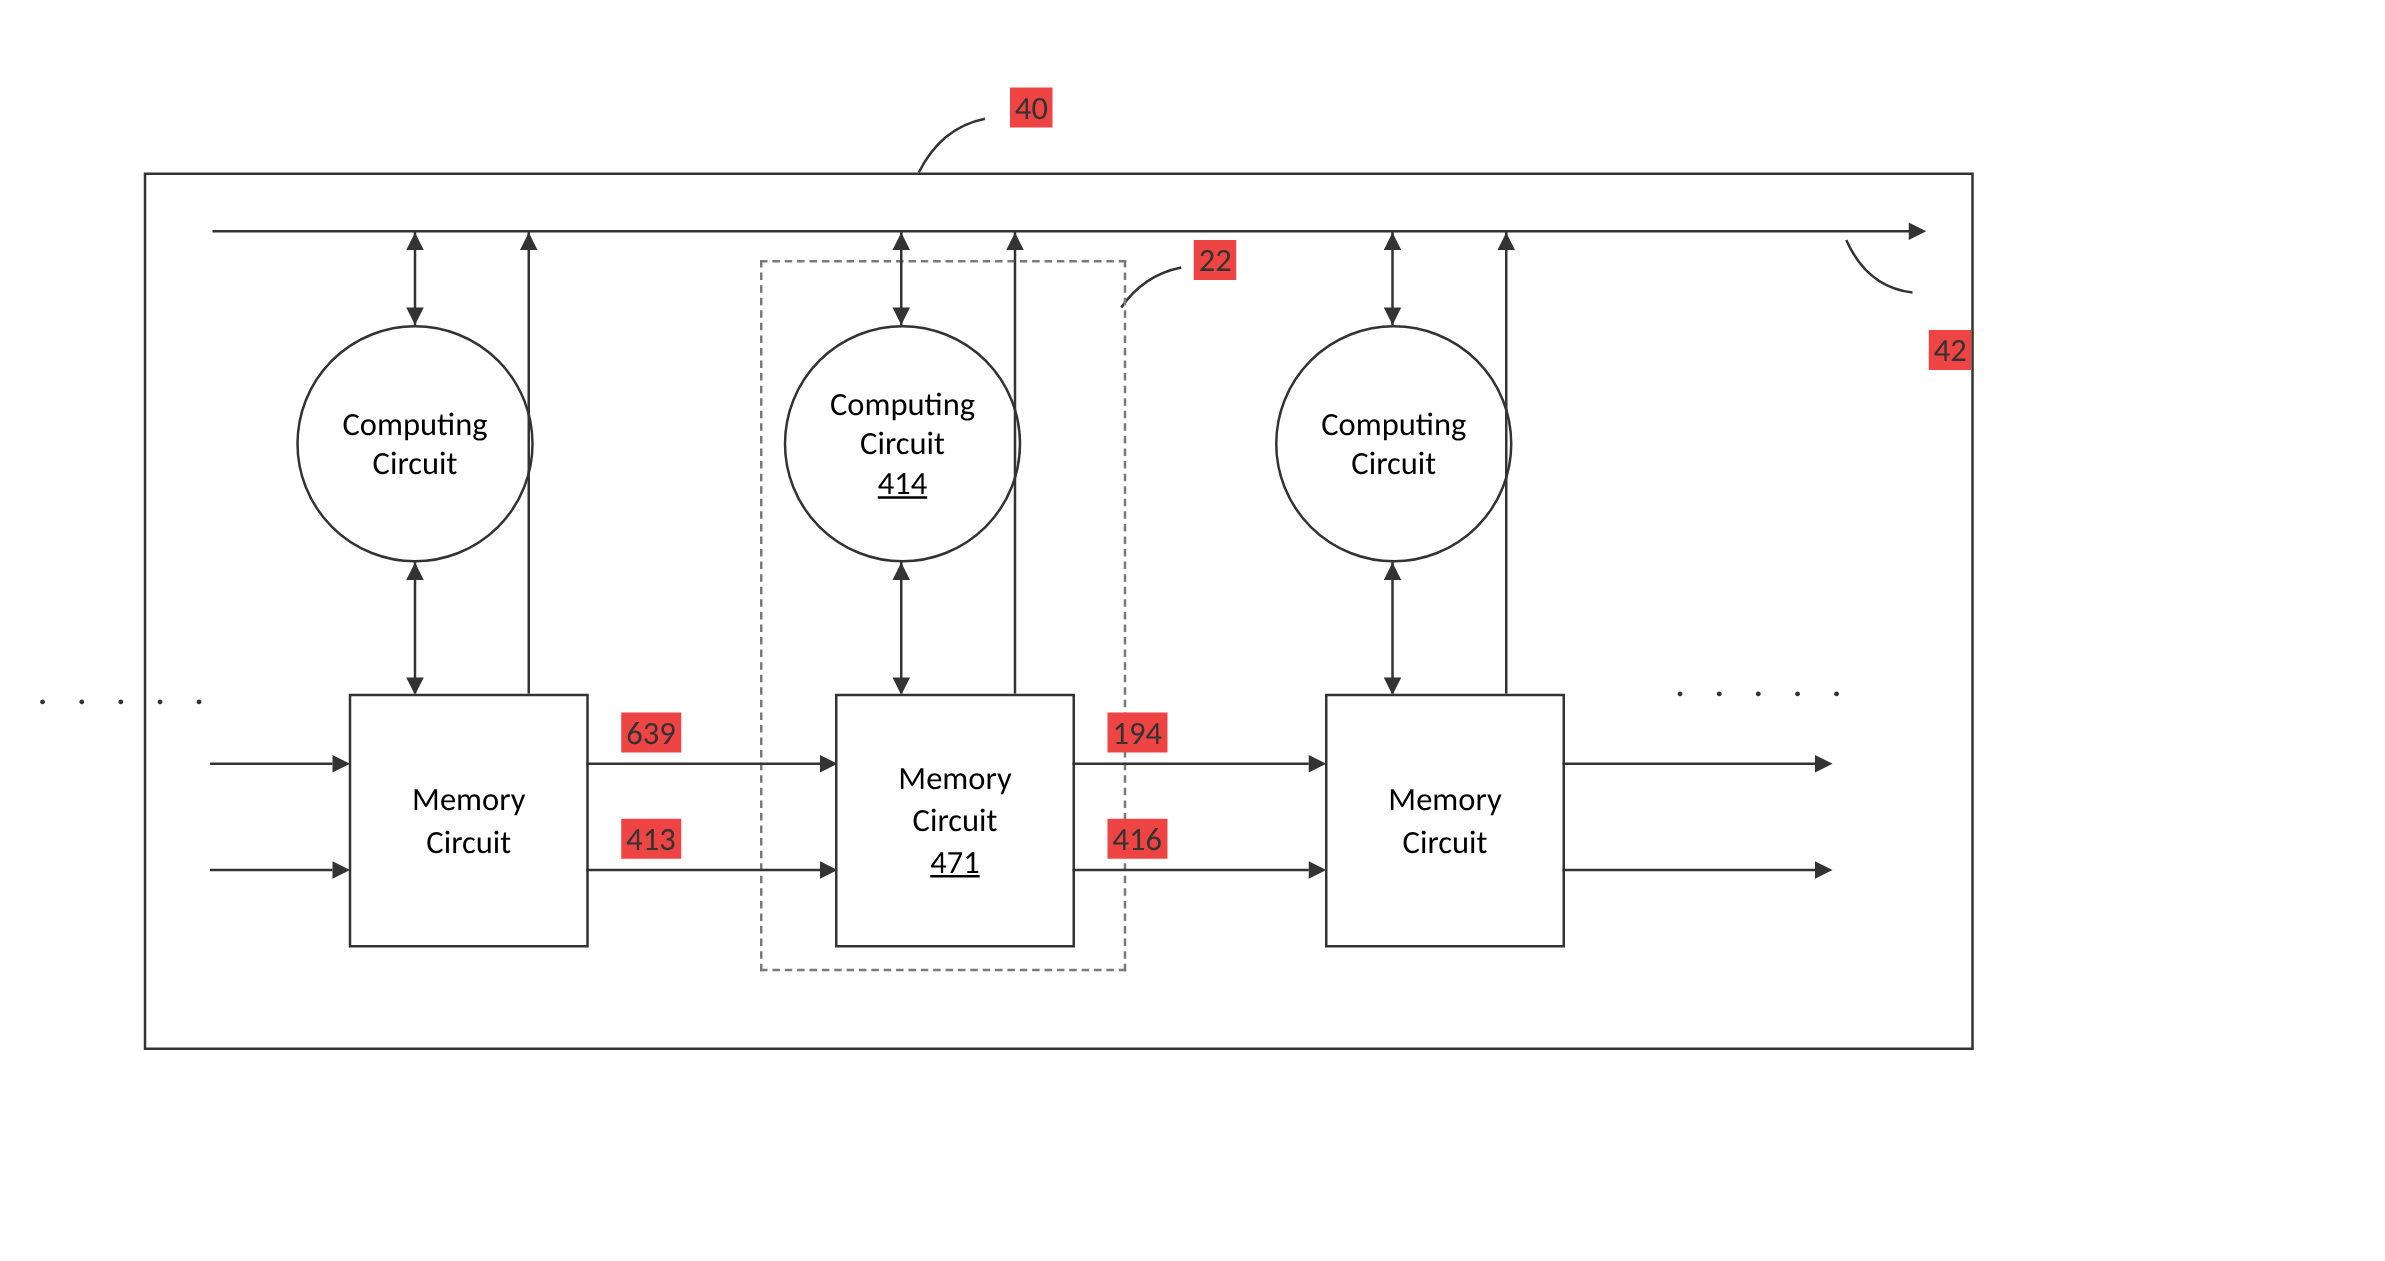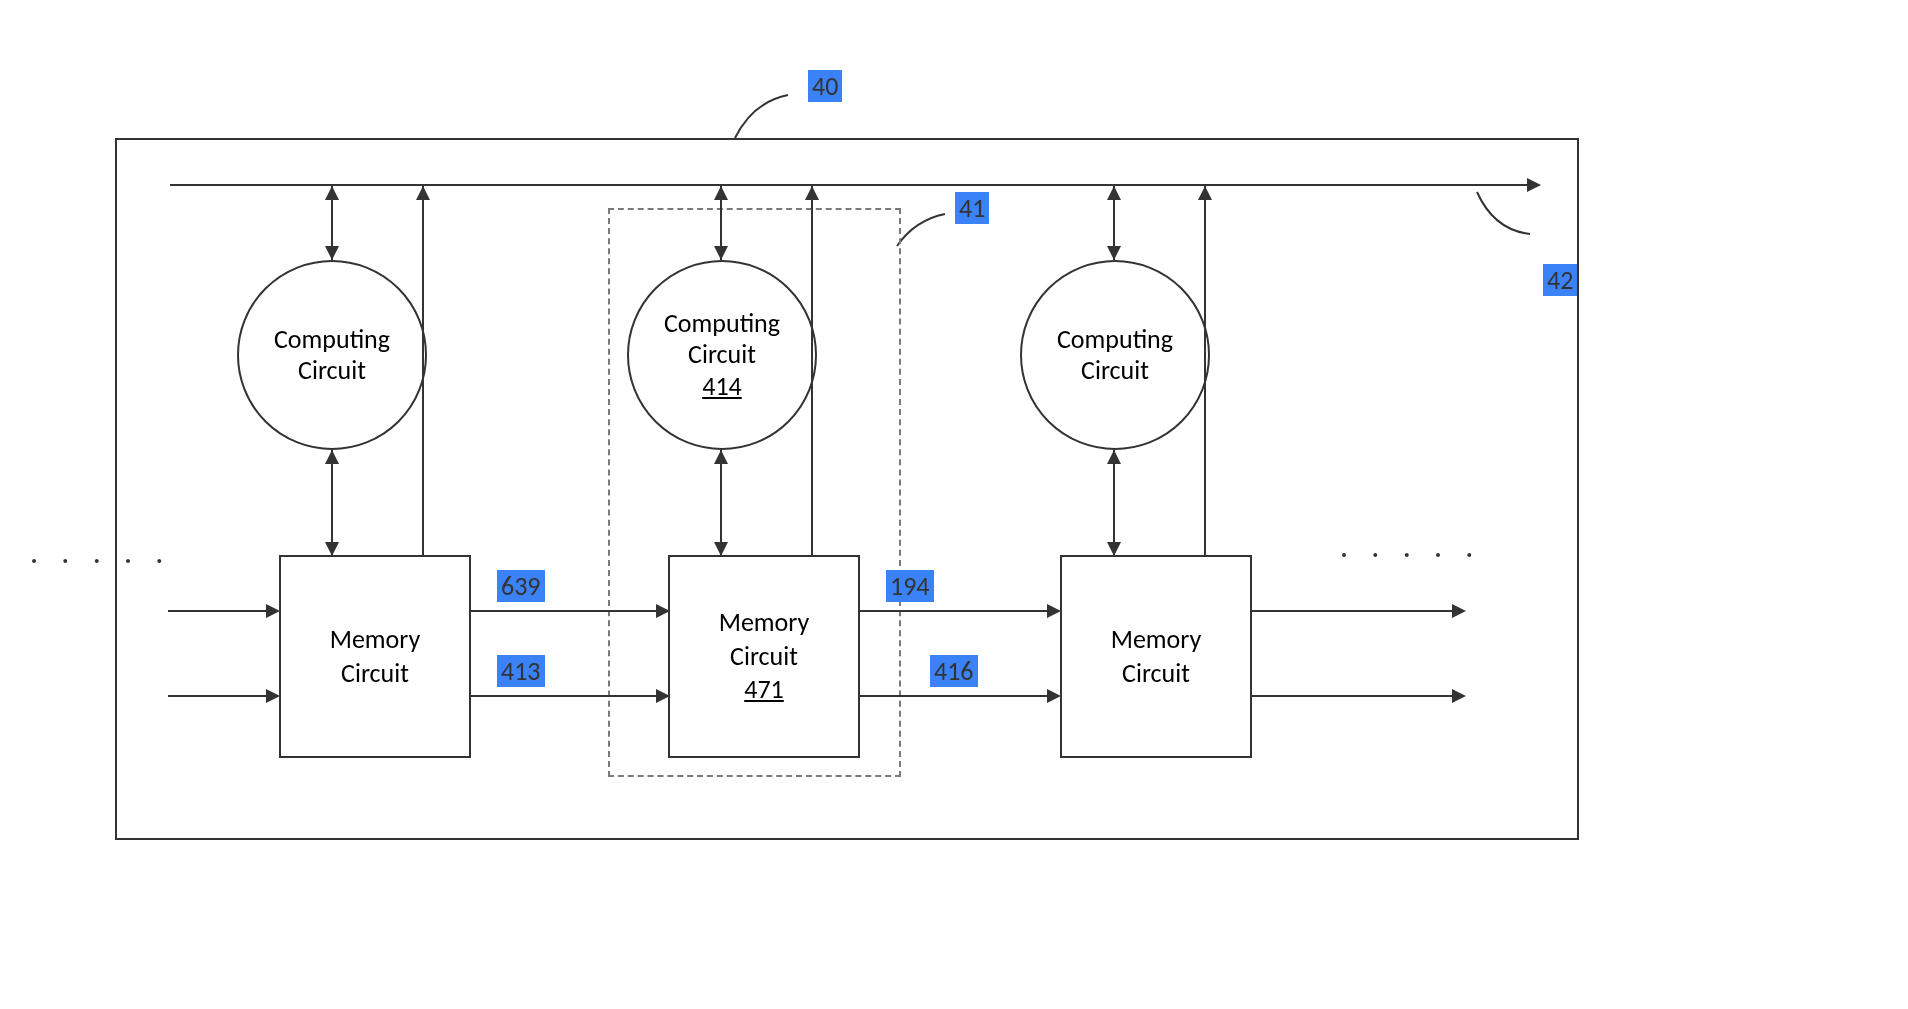--- a/index.html
+++ b/index.html
@@ -58,21 +58,21 @@
       text-align: center;
       background: white;
       font-size: 26px;
       line-height: 1.3;
     }
     .rect .num { text-decoration: underline; }
     .label {
       position: absolute;
       font-size: 26px;
       color: #333;
-      background: #3b82f6;
+      background: #ef4444;
       padding: 0 4px;
     }
     .dots {
       position: absolute;
       font-size: 32px;
       letter-spacing: 8px;
       color: #333;
     }
     .arrow-head-right {
       position: absolute;
@@ -127,21 +127,21 @@
   <div class="arrow-head-right" style="left:1527px; top:178px;"></div>
 
   <svg class="curve-svg" style="left:1472px; top:190px;" width="70" height="48">
     <path d="M5,2 Q22,40 58,44" stroke="#333" stroke-width="2" fill="none"></path>
   </svg>
   <div class="label" style="left:1543px; top:216px;margin-top:48px;">42</div>
 
   <svg class="curve-svg" style="left:895px; top:210px;" width="56" height="40">
     <path d="M2,36 Q20,10 50,4" stroke="#333" stroke-width="2" fill="none"></path>
   </svg>
-  <div class="label" style="left:955px; top:192px;">41</div>
+  <div class="label" style="left:955px; top:192px;">22</div>
 
   <div class="dashed-box"></div>
 
   <div class="vline" style="left:331px; top:184px; height:76px;"></div>
   <div class="arrow-head-up" style="left:325px; top:186px;"></div>
   <div class="arrow-head-down" style="left:325px; top:246px;"></div>
 
   <div class="circle" style="left:237px; top:260px;">
     <span>Computing</span>
     <span>Circuit</span>
@@ -194,21 +194,21 @@
     <span>Circuit</span>
     <span class="num">471</span>
   </div>
 
   <div class="hline" style="left:858px; top:610px; width:189px;"></div>
   <div class="arrow-head-right" style="left:1047px; top:604px;"></div>
   <div class="label" style="left:886px; top:570px;">194</div>
 
   <div class="hline" style="left:858px; top:695px; width:189px;"></div>
   <div class="arrow-head-right" style="left:1047px; top:689px;"></div>
-  <div class="label" style="left:886px; top:655px;margin-left:44px;">416</div>
+  <div class="label" style="left:886px; top:655px;">416</div>
 
   <div class="vline" style="left:1113px; top:184px; height:76px;"></div>
   <div class="arrow-head-up" style="left:1107px; top:186px;"></div>
   <div class="arrow-head-down" style="left:1107px; top:246px;"></div>
 
   <div class="circle" style="left:1020px; top:260px;">
     <span>Computing</span>
     <span>Circuit</span>
   </div>
 

